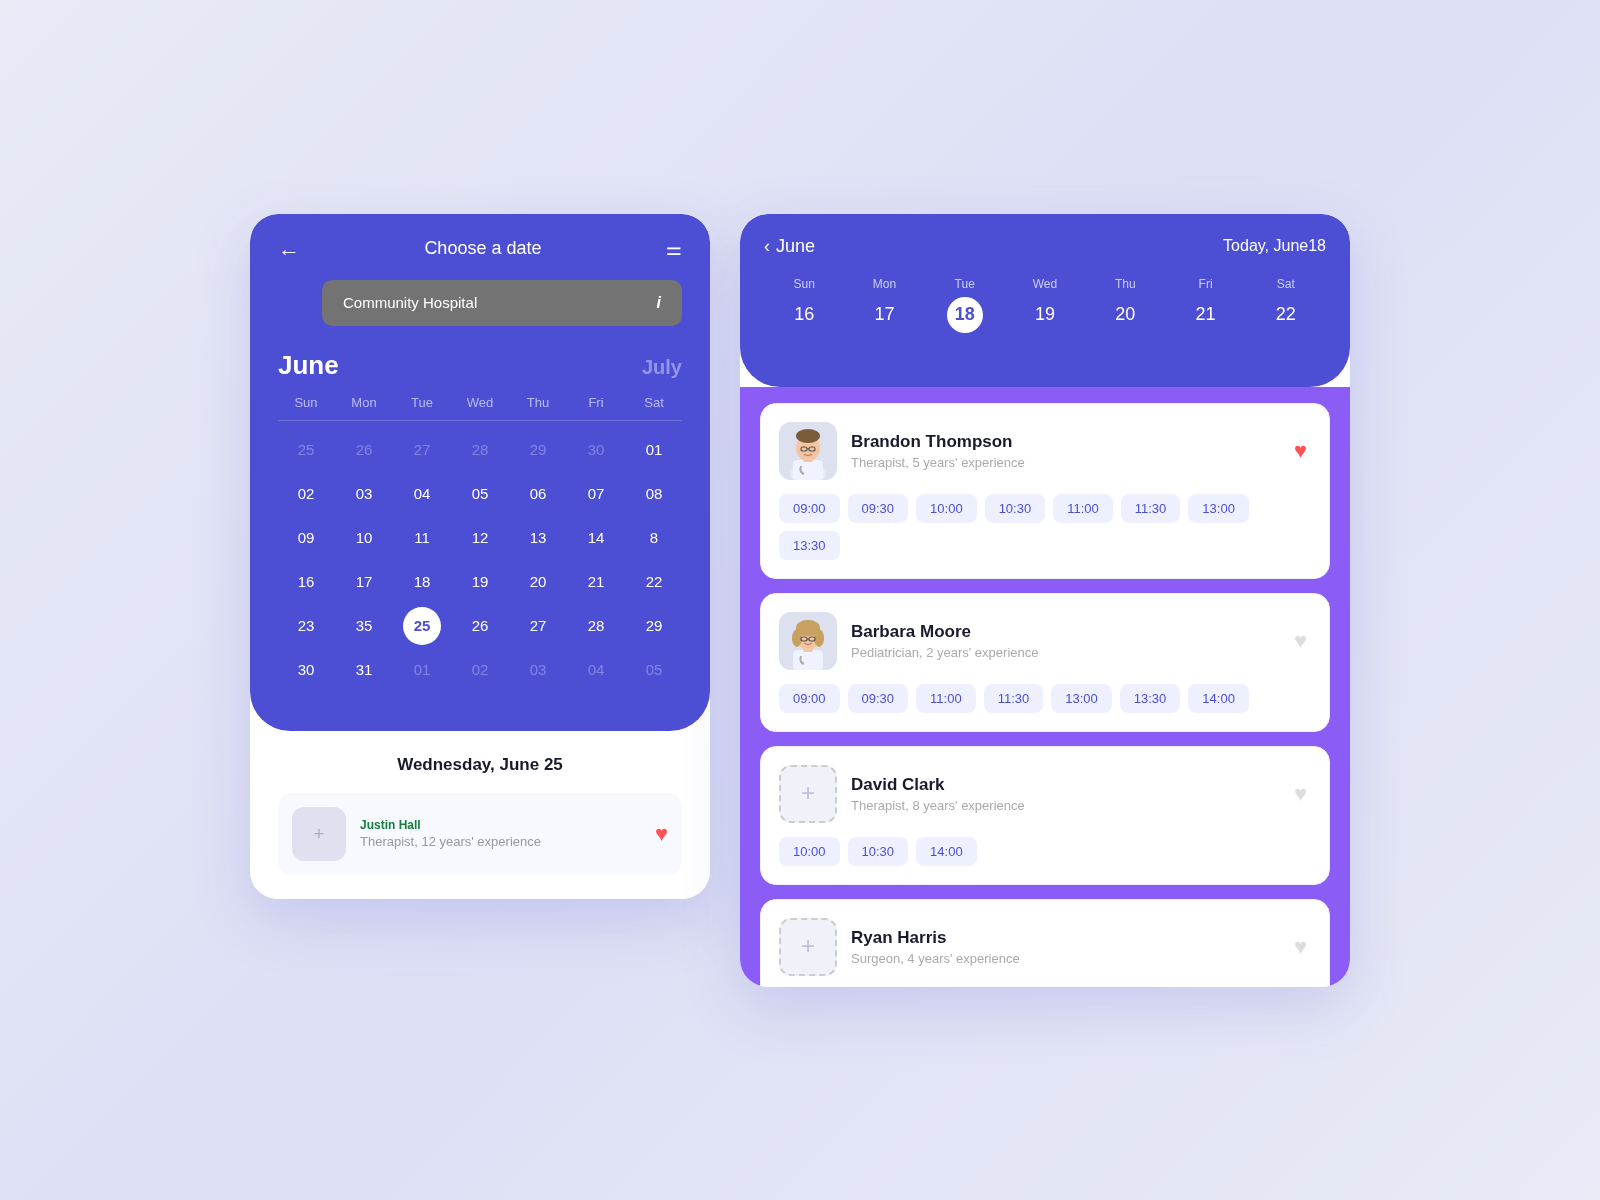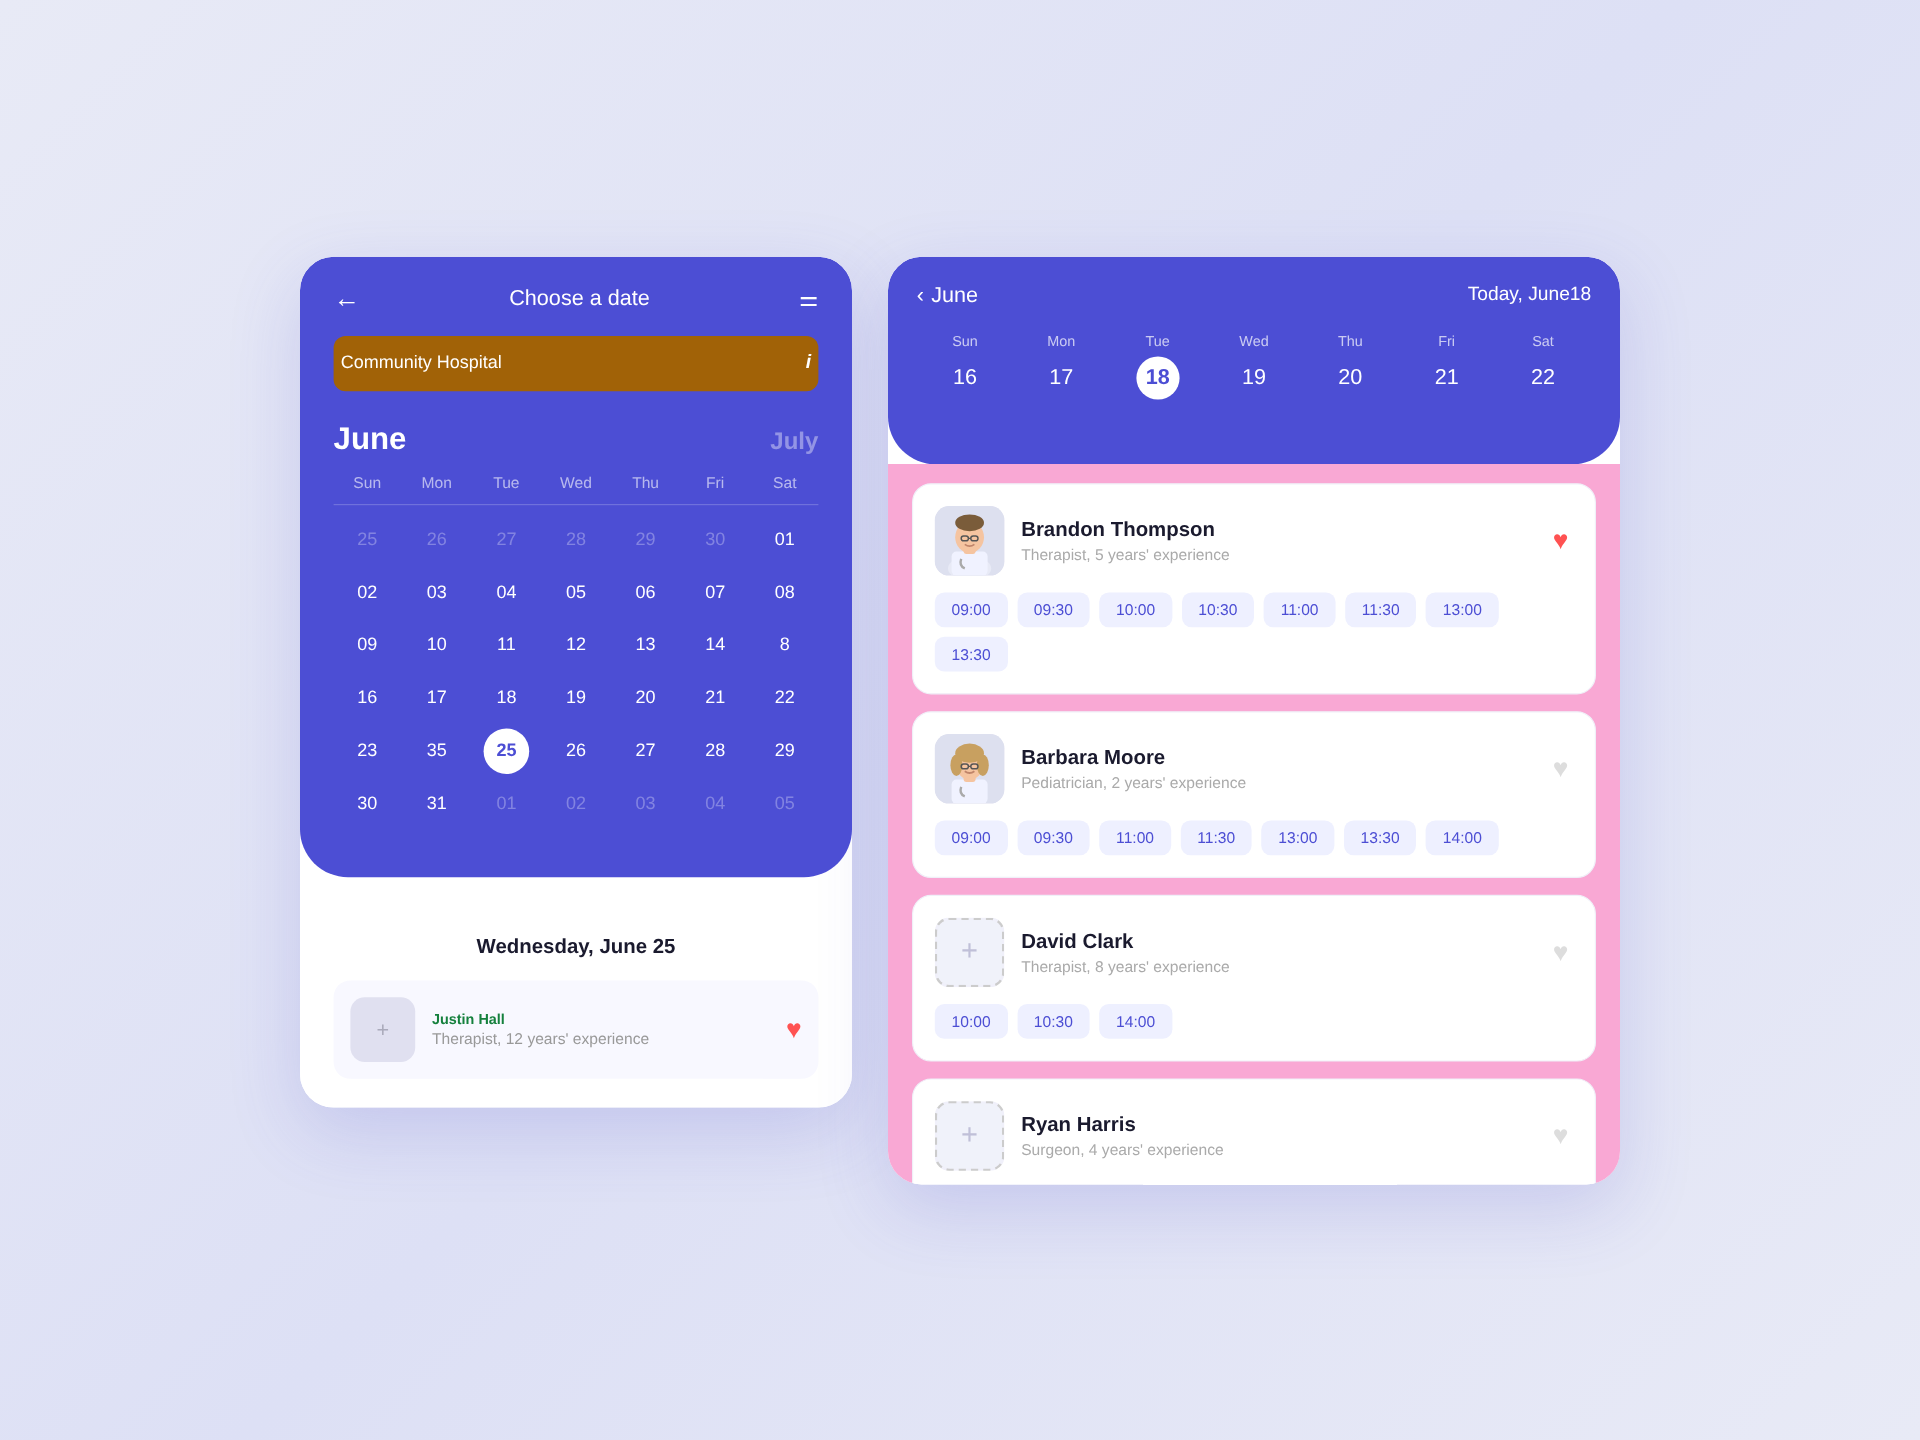--- a/index.html
+++ b/index.html
@@ -55,27 +55,28 @@
       font-weight: 500;
     }
     .calendar-header .filter-btn {
       color: white;
       font-size: 18px;
       cursor: pointer;
       background: none;
       border: none;
     }
     .hospital-bar {
-      background: #a16207;
+      background: #737373;
       border-radius: 10px;
-      padding: 14px 6px;
+      padding: 14px 21px;
       display: flex;
       align-items: center;
       justify-content: space-between;
       margin-bottom: 24px;
+      margin-left: 44px;
     }
     .hospital-name {
       color: white;
       font-size: 15px;
       font-weight: 500;
     }
     .info-btn {
       color: white;
       font-style: italic;
       font-weight: bold;
@@ -143,21 +144,20 @@
     .calendar-bottom {
       background: white;
       padding: 24px 28px;
     }
     .selected-date-label {
       font-size: 17px;
       font-weight: 600;
       color: #1a1a2e;
       text-align: center;
       margin-bottom: 18px;
-      margin-top: 24px;
     }
     .doctor-card-mini {
       display: flex;
       align-items: center;
       gap: 14px;
       background: #f8f8ff;
       border-radius: 14px;
       padding: 14px;
     }
     .doctor-avatar-placeholder {
@@ -247,21 +247,21 @@
       margin: 0 auto;
       border-radius: 50%;
       cursor: pointer;
     }
     .week-day-num.active {
       background: white;
       color: #4c4ed4;
       font-weight: 700;
     }
     .doctors-list {
-      background: #f9a8d4;
+      background: #8b5cf6;
       padding: 16px 20px;
       overflow-y: auto;
       max-height: 600px;
     }
     .doctor-card {
       border-radius: 16px;
       border: 1px solid #f0f0f8;
       padding: 18px;
       margin-bottom: 14px;
       background: white;

